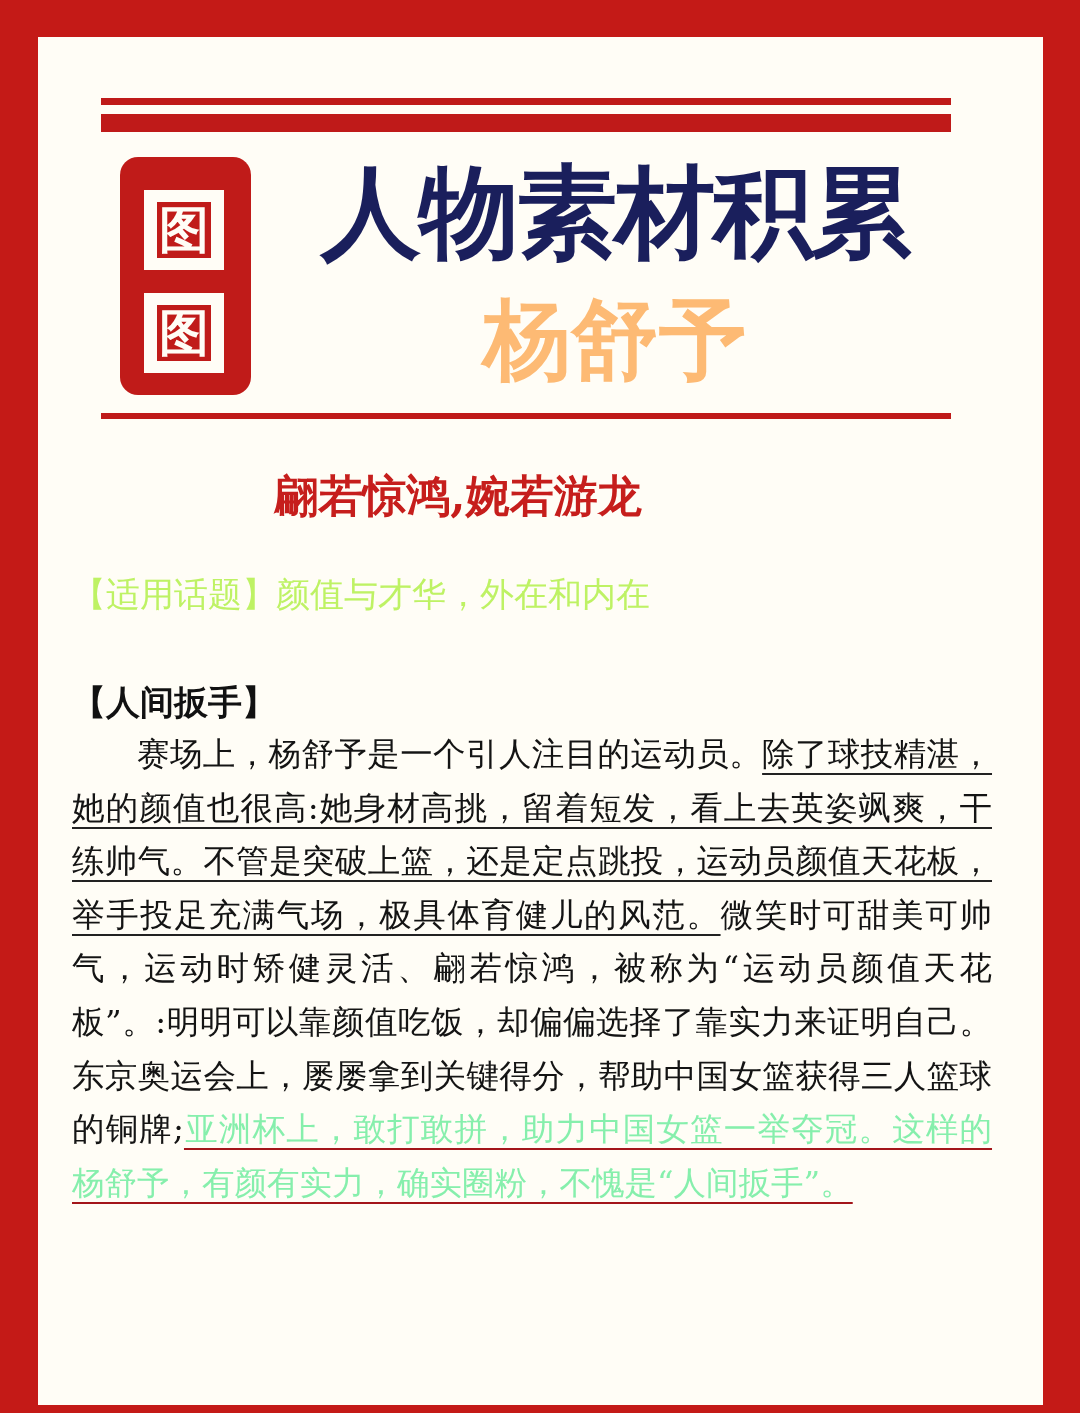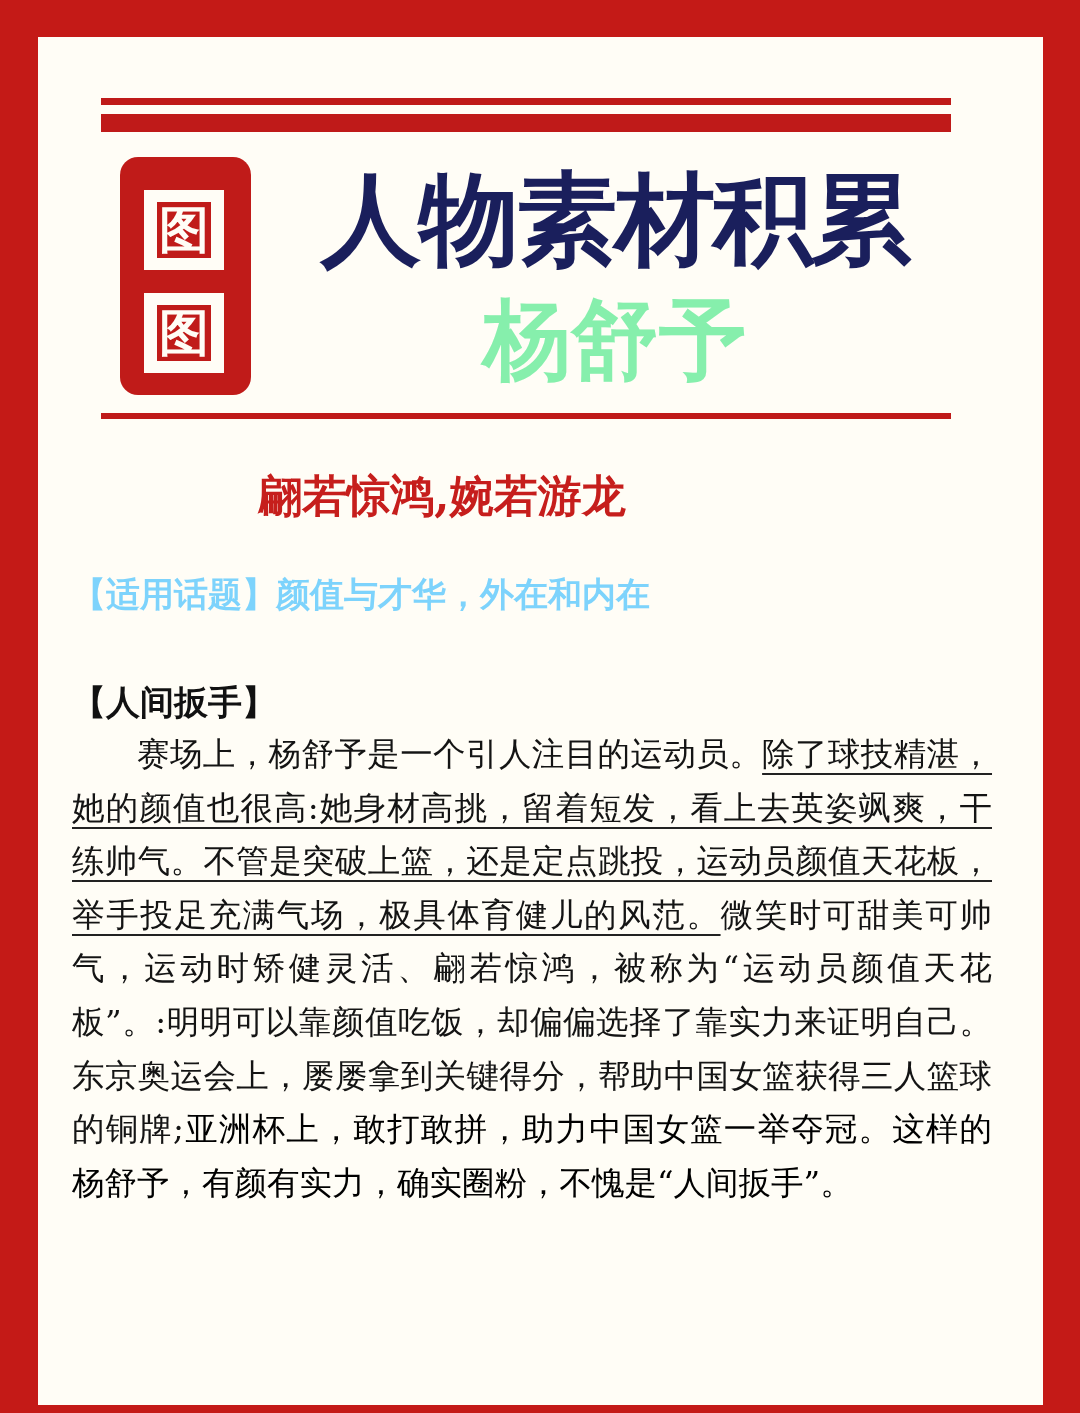--- a/index.html
+++ b/index.html
@@ -51,56 +51,57 @@
       line-height: 56px;
       text-align: center;
     }
 
     .title-main {
       position: absolute;
       left: 300px; top: 166px;
       width: 630px;
       text-align: center;
       color: #1a1f5c;
-      font-family: Liberation Serif, serif;
+      font-family: Liberation Mono, monospace;
       font-weight: bold;
       font-size: 100px;
       line-height: 110px;
       letter-spacing: -2px;
       white-space: nowrap;
     }
     .title-sub {
       position: absolute;
       left: 300px; top: 290px;
       width: 630px;
       text-align: center;
-      color: #86efac;
+      color: #fdba74;
       font-family: "DejaVu Sans", sans-serif;
       font-weight: bold;
       font-size: 88px;
       line-height: 100px;
       white-space: nowrap;
     }
 
     .motto {
       position: absolute;
       left: 0; top: 466px; width: 884px;
       text-align: center;
       color: #c61e1c;
       font-weight: bold;
       font-size: 44px;
       line-height: 60px;
       white-space: nowrap;
+      padding-left: 16px;
     }
 
     .topic {
       position: absolute;
       left: 72px; top: 566px;
-      color: #7dd3fc;
-      font-weight: bold;
+      color: #bef264;
+      font-weight: normal;
       font-size: 34px;
       line-height: 56px;
       white-space: nowrap;
     }
     .section-head {
       position: absolute;
       left: 72px; top: 674px;
       color: #111;
       font-weight: bold;
       font-size: 34px;
@@ -119,21 +120,22 @@
       text-align: justify;
       word-break: break-all;
     }
     .u-black {
       text-decoration: underline;
       text-decoration-color: #222;
       text-decoration-thickness: 2px;
       text-underline-offset: 8px;
     }
     .u-red {
-      color: #000000;
+      color: #86efac;
+      text-decoration: underline;
       text-decoration-color: #a3151a;
       text-decoration-thickness: 2px;
       text-underline-offset: 8px;
     }
   </style>
 </head>
 <body>
 
 <div class="panel"></div>
 

